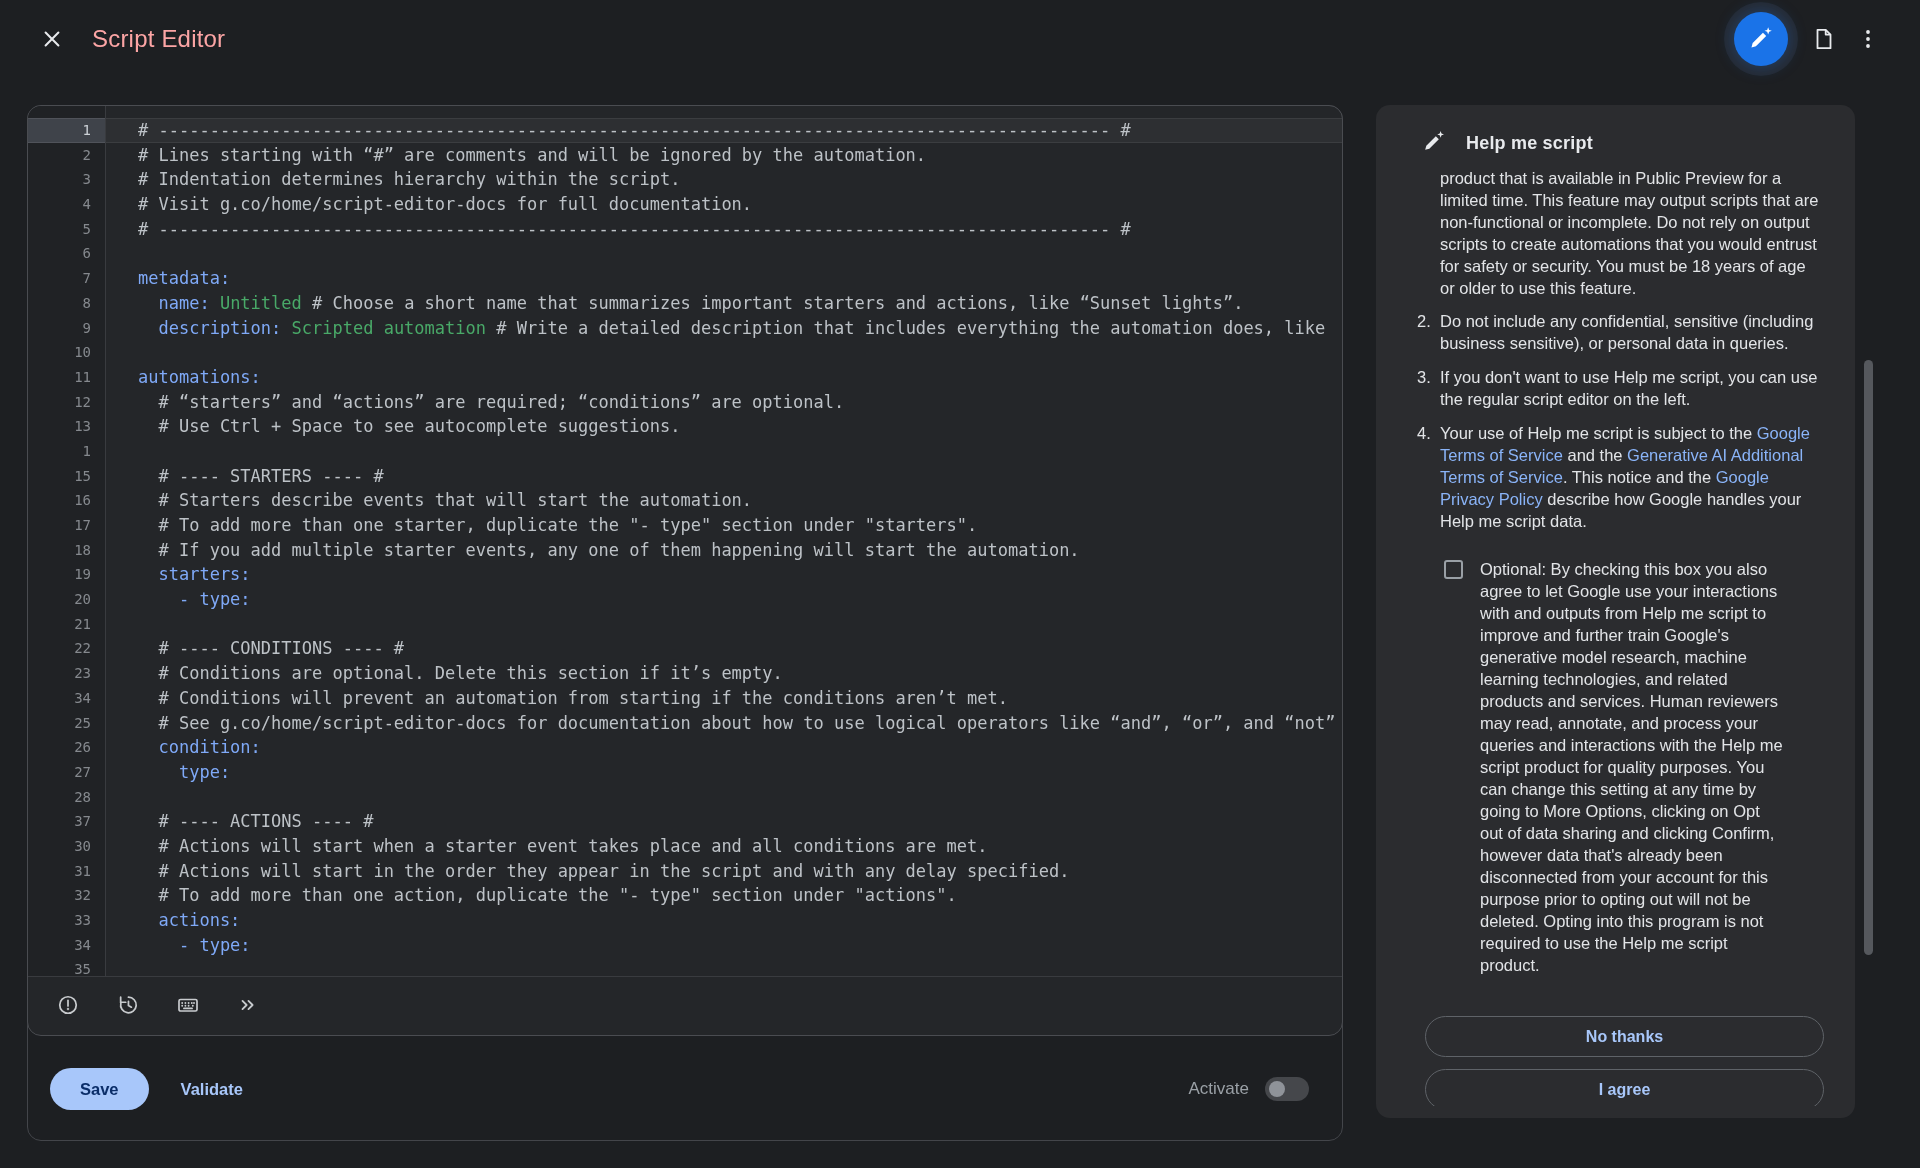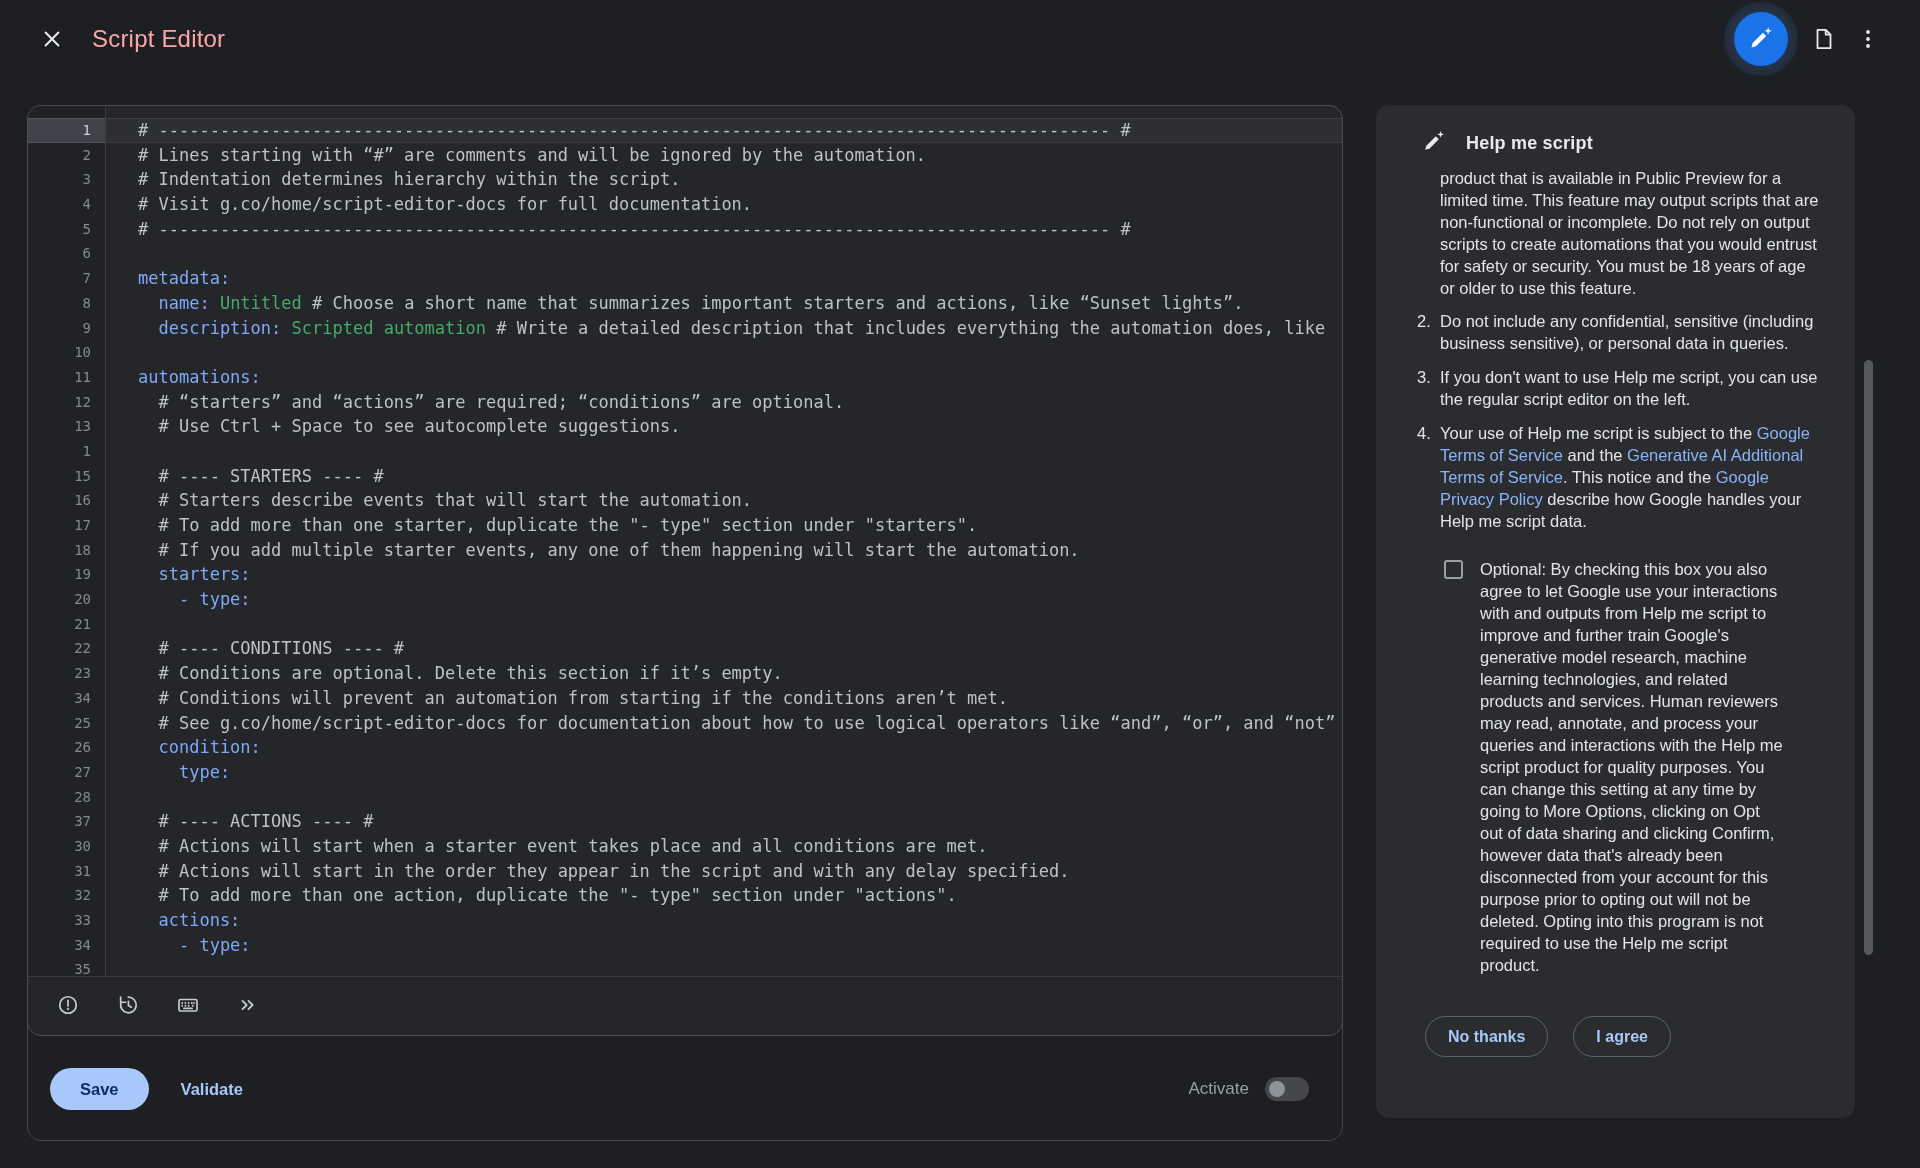--- a/index.html
+++ b/index.html
@@ -67,21 +67,21 @@
     font-size:16.5px; line-height:22px; color:#e2e4e7; }
   .help-intro { margin:-4px 0 11px 23px; }
   .help-item { display:flex; margin-bottom:12px; }
   .help-item .num { width:23px; flex:none; }
   .help-item .txt { flex:1; }
   .hlink { color:#8ab4f8; cursor:pointer; text-decoration:none; }
   .optional-row { display:flex; gap:17px; margin:26px 40px 0 27px; }
   .checkbox { width:19px; height:19px; border:2px solid #9aa0a6; border-radius:3px;
     flex:none; margin-top:2px; background:transparent; cursor:pointer; }
   .optional-text { flex:1; }
-  .help-buttons { display:flex; gap:25px; margin:40px 0 0 8px; }
+  .help-buttons { display:flex; gap:12px; margin:40px 0 0 8px;flex-direction:column; }
   .pill-btn { height:41px; padding:0 22px; border-radius:21px; border:1px solid #5f6368;
     background:transparent; color:#a8c7fa; font-size:16px; font-weight:700;
     font-family:"Liberation Sans", sans-serif; cursor:pointer; }
   
   .win-scrollbar { position:absolute; left:1864px; top:360px; width:9px; height:595px;
     border-radius:5px; background:#55585d; }
 </style>
 </head>
 <body>
 

